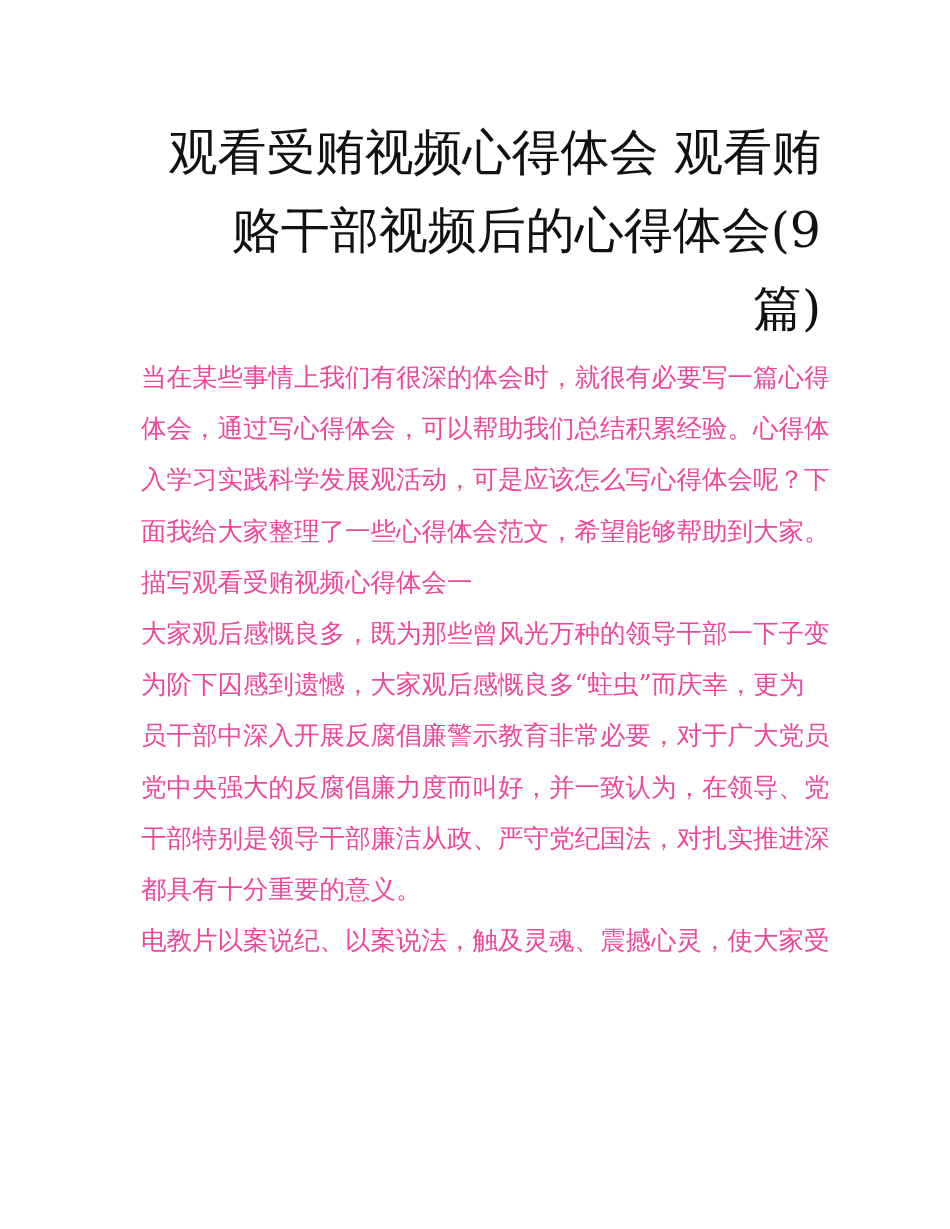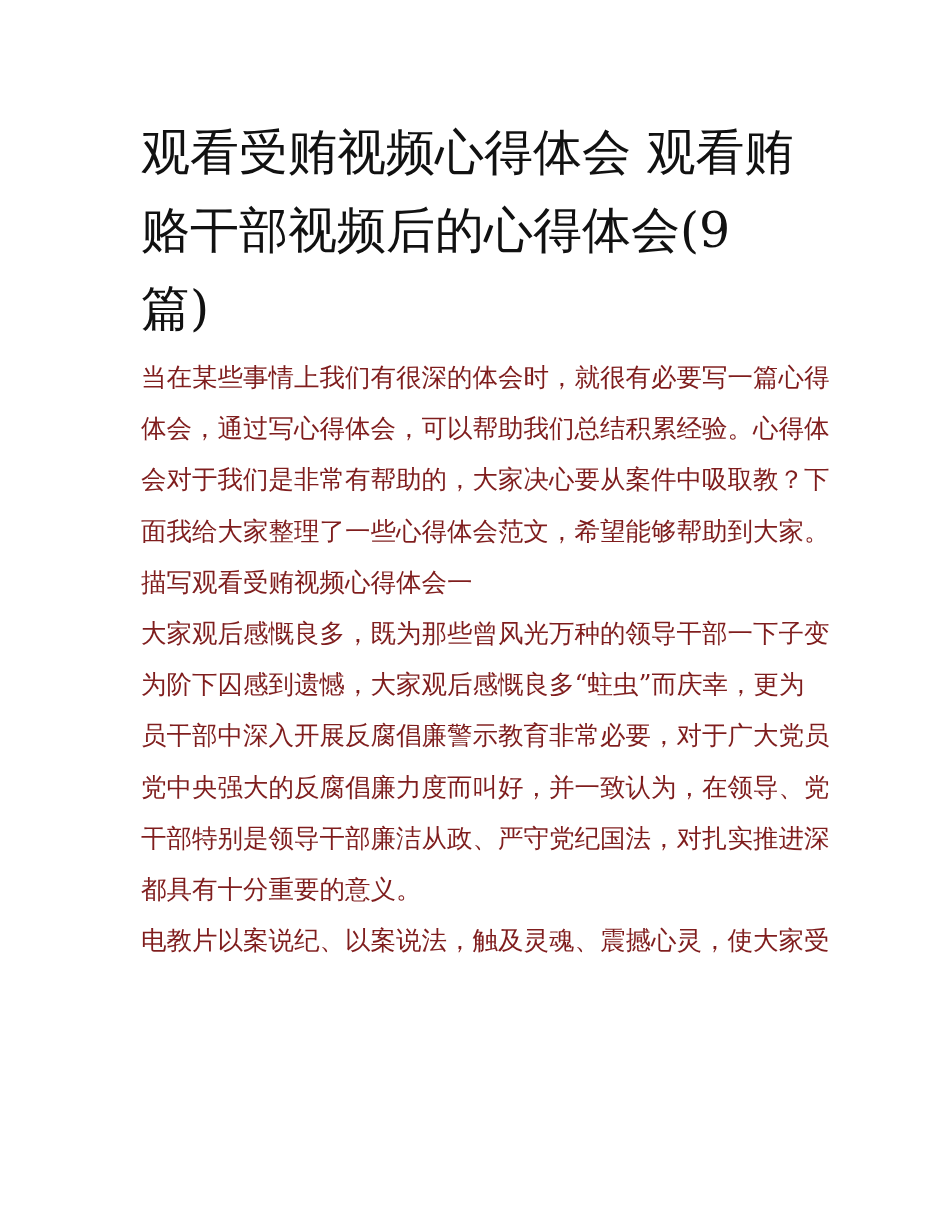--- a/index.html
+++ b/index.html
@@ -27,32 +27,33 @@
       position: absolute;
       left: 141px;
       top: 114px;
       width: 680px;
       margin: 0;
       font-size: 49px;
       line-height: 78px;
       font-weight: normal;
       letter-spacing: 0px;
       color: #111111;
+      text-align: right;
     }
     .title .line {
       display: block;
       white-space: nowrap;
     }
     .body {
       position: absolute;
       left: 141px;
       top: 352px;
       width: 680px;
       font-size: 25.5px;
-      color: #7f1d1d;
+      color: #ec4899;
     }
     .row {
       display: block;
       white-space: nowrap;
       height: 51.2px;
       line-height: 51.2px;
     }
   </style>
 </head>
 <body>
@@ -62,21 +63,21 @@
   <h1 class="title">
     <span class="line">观看受贿视频心得体会 观看贿</span>
     <span class="line">赂干部视频后的心得体会(9</span>
     <span class="line">篇)</span>
   </h1>
 
   <div class="body">
     <div>
       <span class="row">当在某些事情上我们有很深的体会时，就很有必要写一篇心得</span>
       <span class="row">体会，通过写心得体会，可以帮助我们总结积累经验。心得体</span>
-      <span class="row">会对于我们是非常有帮助的，大家决心要从案件中吸取教？下</span>
+      <span class="row">入学习实践科学发展观活动，可是应该怎么写心得体会呢？下</span>
       <span class="row">面我给大家整理了一些心得体会范文，希望能够帮助到大家。</span>
     </div>
 
     <span class="row">描写观看受贿视频心得体会一</span>
 
     <div>
       <span class="row">大家观后感慨良多，既为那些曾风光万种的领导干部一下子变</span>
       <span class="row">为阶下囚感到遗憾，大家观后感慨良多“蛀虫”而庆幸，更为</span>
       <span class="row">员干部中深入开展反腐倡廉警示教育非常必要，对于广大党员</span>
       <span class="row">党中央强大的反腐倡廉力度而叫好，并一致认为，在领导、党</span>

